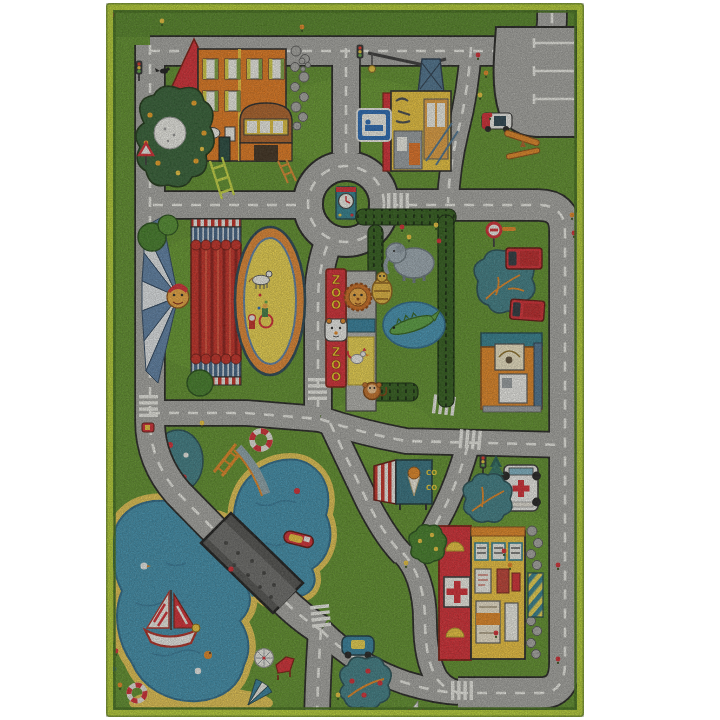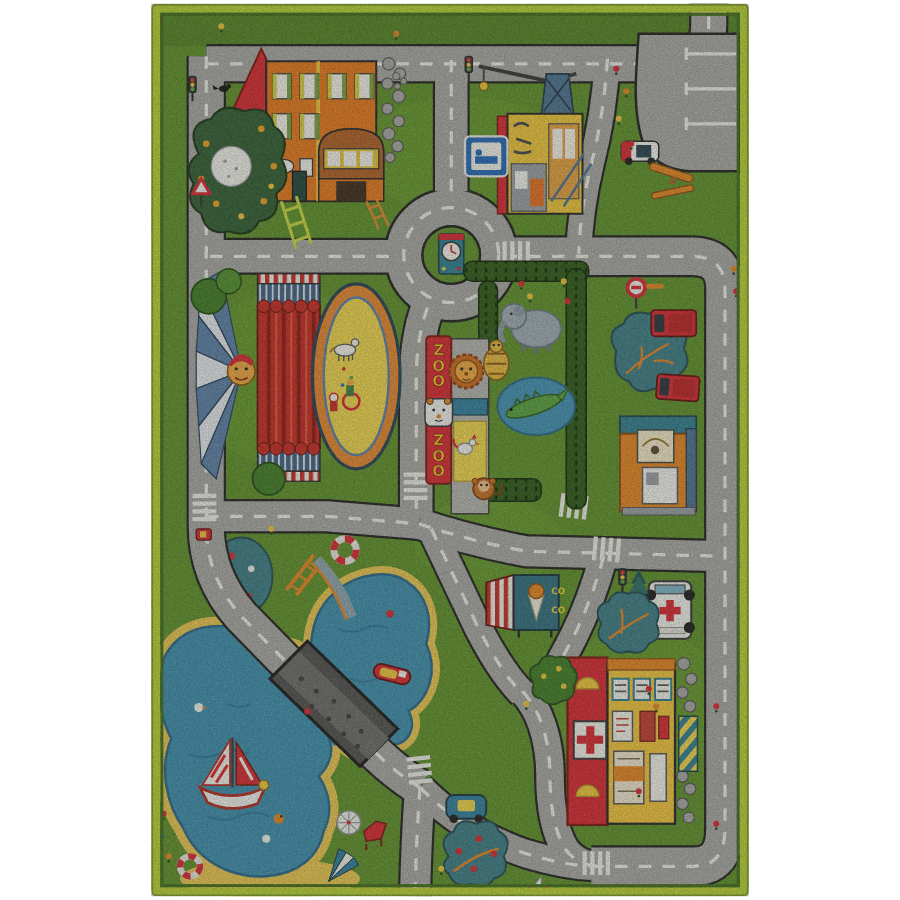--- a/index.html
+++ b/index.html
@@ -1,18 +1,18 @@
 <!DOCTYPE html>
 <html><head>
 <meta charset="utf-8">
 <style>
   html,body{margin:0;padding:0;background:#ffffff;}
   #stage{position:relative;width:720px;height:720px;background:#ffffff;overflow:hidden;
          font-family:"DejaVu Sans",sans-serif;}
-  #rug{position:absolute;left:121px;top:3px;width:390px;height:714px;}
+  #rug{position:absolute;left:106px;top:3px;width:390px;height:714px;}
   svg{display:block}
   text{font-family:"DejaVu Sans",sans-serif;}
 </style>
 </head>
 <body>
 
 <div id="stage">
   <div id="rug">
     <svg viewBox="0 0 478 714" width="478" height="714">
       <defs>

